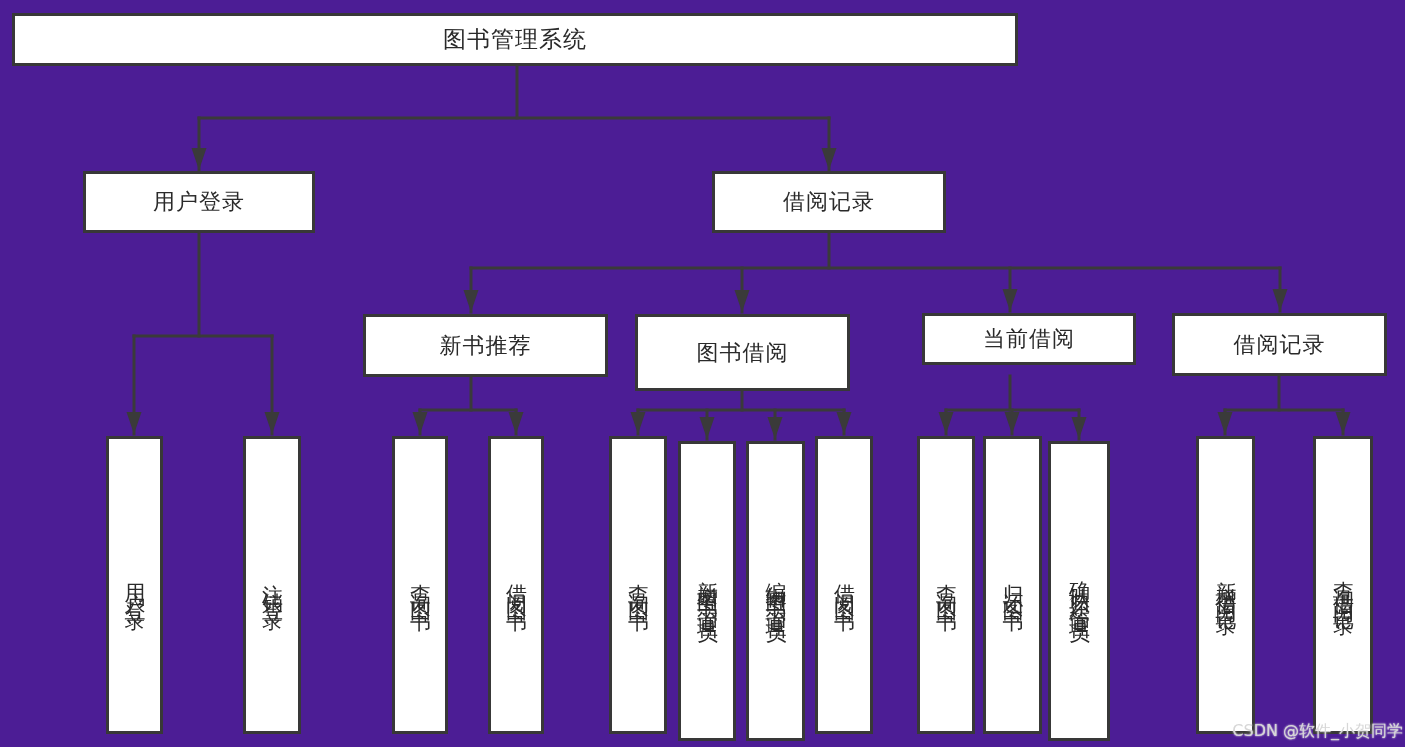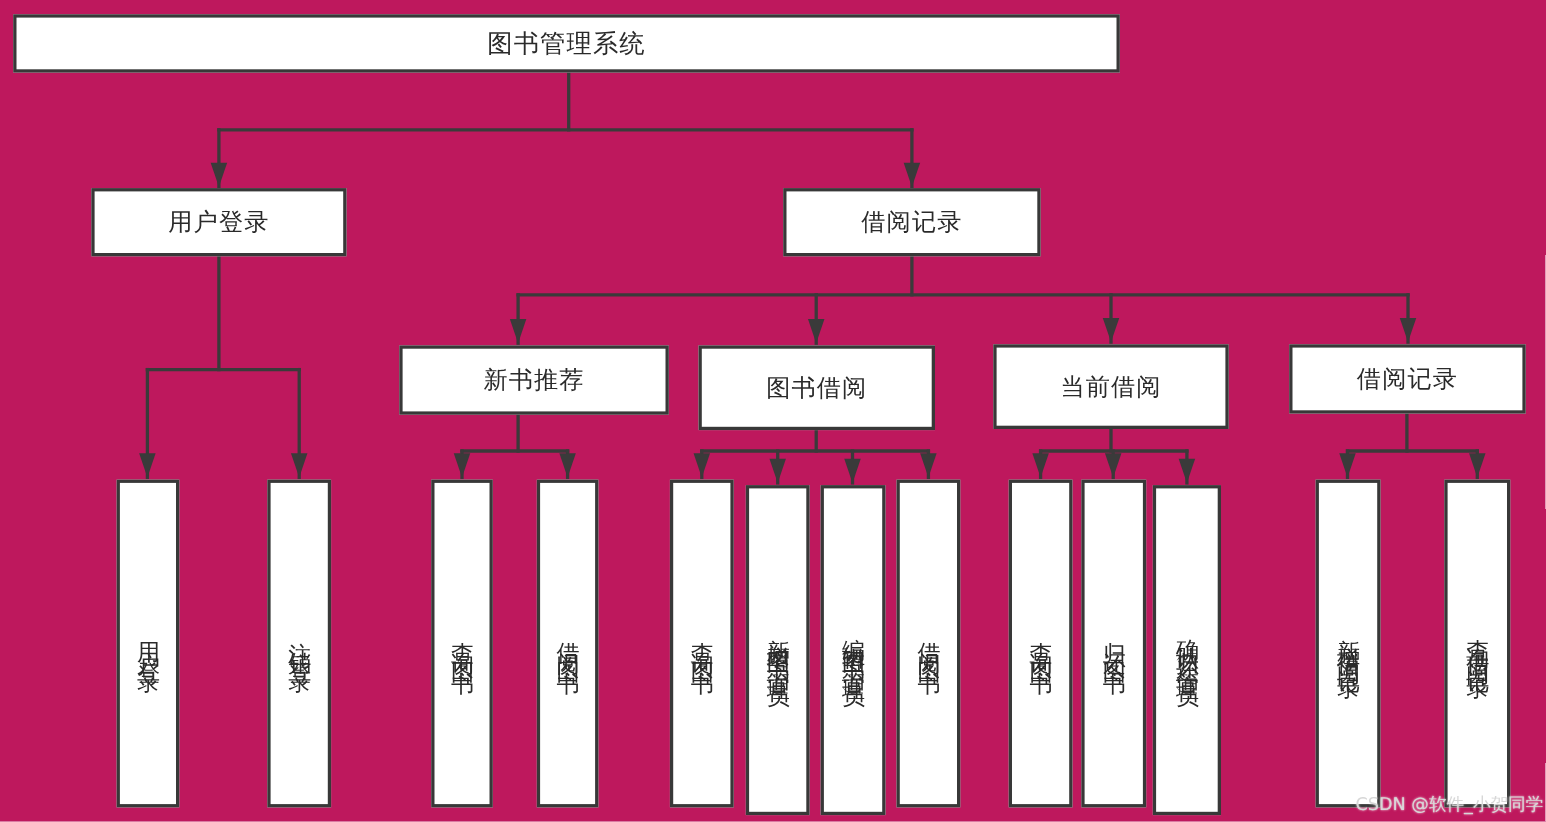--- a/index.html
+++ b/index.html
@@ -1,19 +1,19 @@
 <!DOCTYPE html>
 <html><head>
 <meta charset="utf-8">
 <style>
   html,body{margin:0;padding:0;background:#ffffff;}
   #canvas{
     position:relative;
     width:1405px;height:747px;
-    background:#be185d;
+    background:#4c1d95;
     overflow:hidden;
     font-family:"DejaVu Sans", sans-serif;
   }
   #wires{position:absolute;left:0;top:0;z-index:0;}
   .ln{stroke:#3a3a3a;stroke-width:3;fill:none;stroke-linecap:square;}
   .hbox{
     position:absolute;z-index:1;
     border:3px solid #383838;background:#ffffff;
     display:flex;align-items:center;justify-content:center;
     box-sizing:border-box;
@@ -101,21 +101,21 @@
   <div class="hbox" style="left:712px;top:171px;width:234px;height:62px;">
     <span>借阅记录</span>
   </div>
 
   <div class="hbox" style="left:363px;top:314px;width:245px;height:63px;">
     <span>新书推荐</span>
   </div>
   <div class="hbox" style="left:635px;top:314px;width:215px;height:77px;">
     <span>图书借阅</span>
   </div>
-  <div class="hbox" style="left:903px;top:313px;width:214px;height:77px;">
+  <div class="hbox" style="left:922px;top:313px;width:214px;height:52px;">
     <span>当前借阅</span>
   </div>
   <div class="hbox" style="left:1172px;top:313px;width:215px;height:63px;text-align:center;">
     <span>借阅记录</span>
   </div>
 
   <div class="vbox" style="left:106px;top:436px;width:57px;height:298px;">
     <span>用户登录</span>
   </div>
   <div class="vbox" style="left:243px;top:436px;width:58px;height:298px;">

